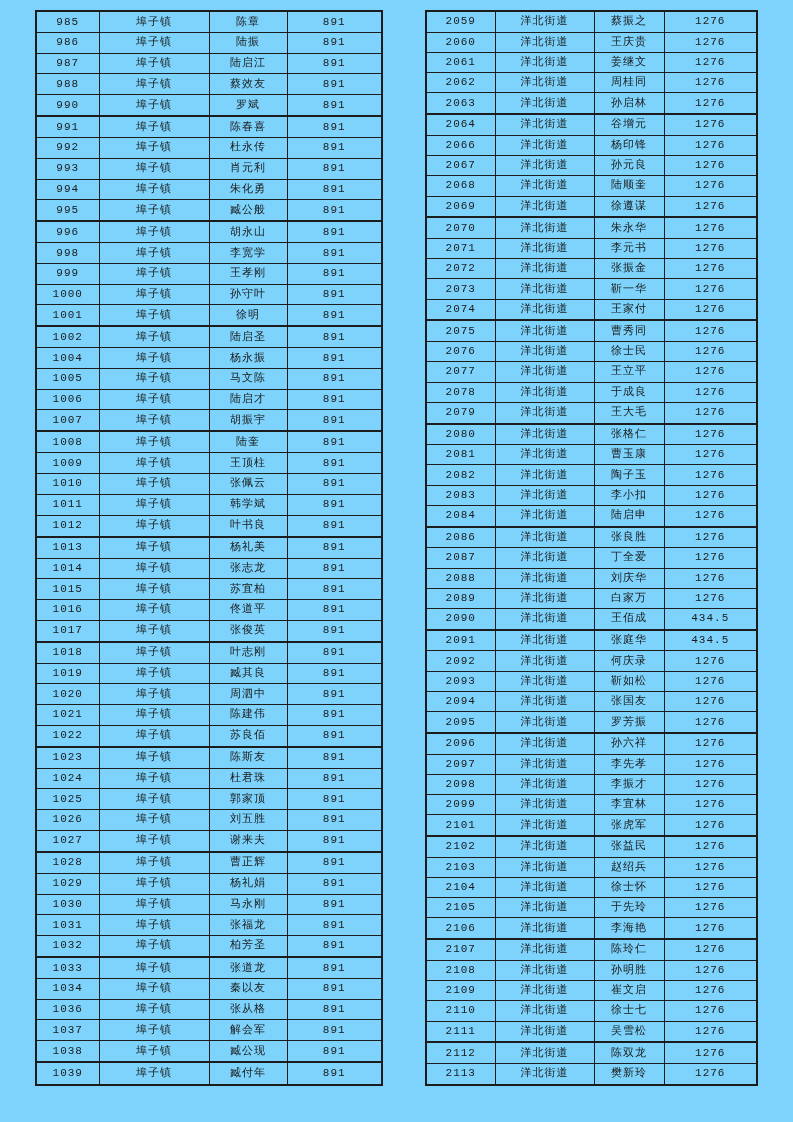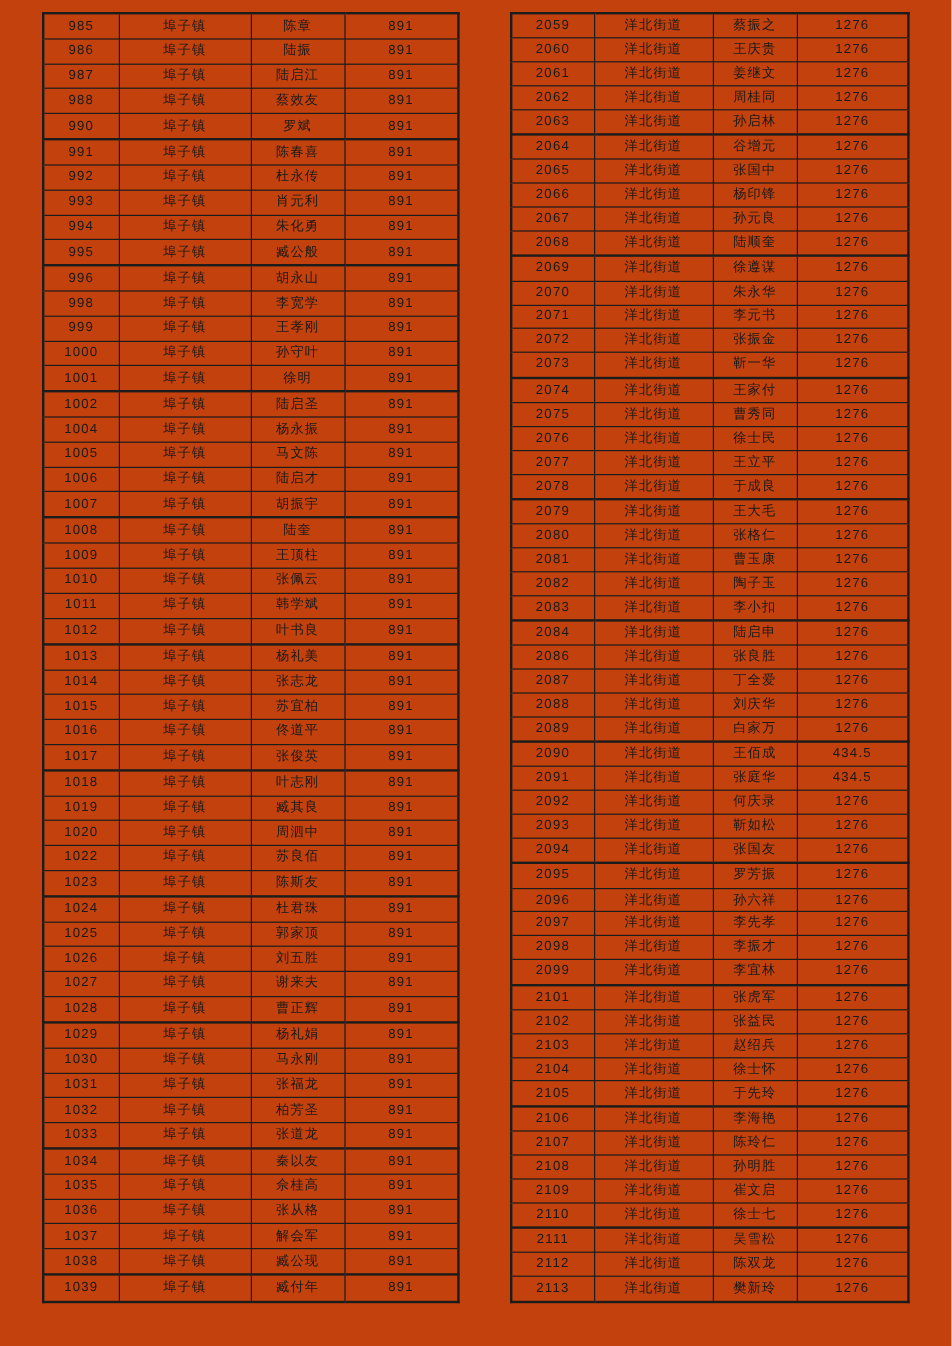--- a/index.html
+++ b/index.html
@@ -4,23 +4,23 @@
 <style>
   html, body {
     margin: 0;
     padding: 0;
     background: #ffffff;
   }
   .page {
     position: relative;
     width: 793px;
     height: 1122px;
-    background: #c2410c;
+    background: #7dd3fc;
     overflow: hidden;
-    font-family: Liberation Sans, sans-serif;
+    font-family: Liberation Mono, monospace;
     color: #1a1a1a;
   }
   table.data-table {
     position: absolute;
     top: 10px;
     border-collapse: collapse;
     table-layout: fixed;
     height: 1076px;
     font-size: 11px;
   }
@@ -249,20 +249,26 @@
           <td class="cn">臧其良</td>
           <td class="num">891</td>
         </tr>
         <tr>
           <td class="num">1020</td>
           <td class="cn">埠子镇</td>
           <td class="cn">周泗中</td>
           <td class="num">891</td>
         </tr>
         <tr>
+          <td class="num">1021</td>
+          <td class="cn">埠子镇</td>
+          <td class="cn">陈建伟</td>
+          <td class="num">891</td>
+        </tr>
+        <tr>
           <td class="num">1022</td>
           <td class="cn">埠子镇</td>
           <td class="cn">苏良佰</td>
           <td class="num">891</td>
         </tr>
         <tr>
           <td class="num">1023</td>
           <td class="cn">埠子镇</td>
           <td class="cn">陈斯友</td>
           <td class="num">891</td>
@@ -324,26 +330,20 @@
         <tr>
           <td class="num">1033</td>
           <td class="cn">埠子镇</td>
           <td class="cn">张道龙</td>
           <td class="num">891</td>
         </tr>
         <tr>
           <td class="num">1034</td>
           <td class="cn">埠子镇</td>
           <td class="cn">秦以友</td>
-          <td class="num">891</td>
-        </tr>
-        <tr>
-          <td class="num">1035</td>
-          <td class="cn">埠子镇</td>
-          <td class="cn">佘桂高</td>
           <td class="num">891</td>
         </tr>
         <tr>
           <td class="num">1036</td>
           <td class="cn">埠子镇</td>
           <td class="cn">张从格</td>
           <td class="num">891</td>
         </tr>
         <tr>
           <td class="num">1037</td>
@@ -404,26 +404,20 @@
           <td class="cn">孙启林</td>
           <td class="num">1276</td>
         </tr>
         <tr>
           <td class="num">2064</td>
           <td class="cn">洋北街道</td>
           <td class="cn">谷增元</td>
           <td class="num">1276</td>
         </tr>
         <tr>
-          <td class="num">2065</td>
-          <td class="cn">洋北街道</td>
-          <td class="cn">张国中</td>
-          <td class="num">1276</td>
-        </tr>
-        <tr>
           <td class="num">2066</td>
           <td class="cn">洋北街道</td>
           <td class="cn">杨印锋</td>
           <td class="num">1276</td>
         </tr>
         <tr>
           <td class="num">2067</td>
           <td class="cn">洋北街道</td>
           <td class="cn">孙元良</td>
           <td class="num">1276</td>

